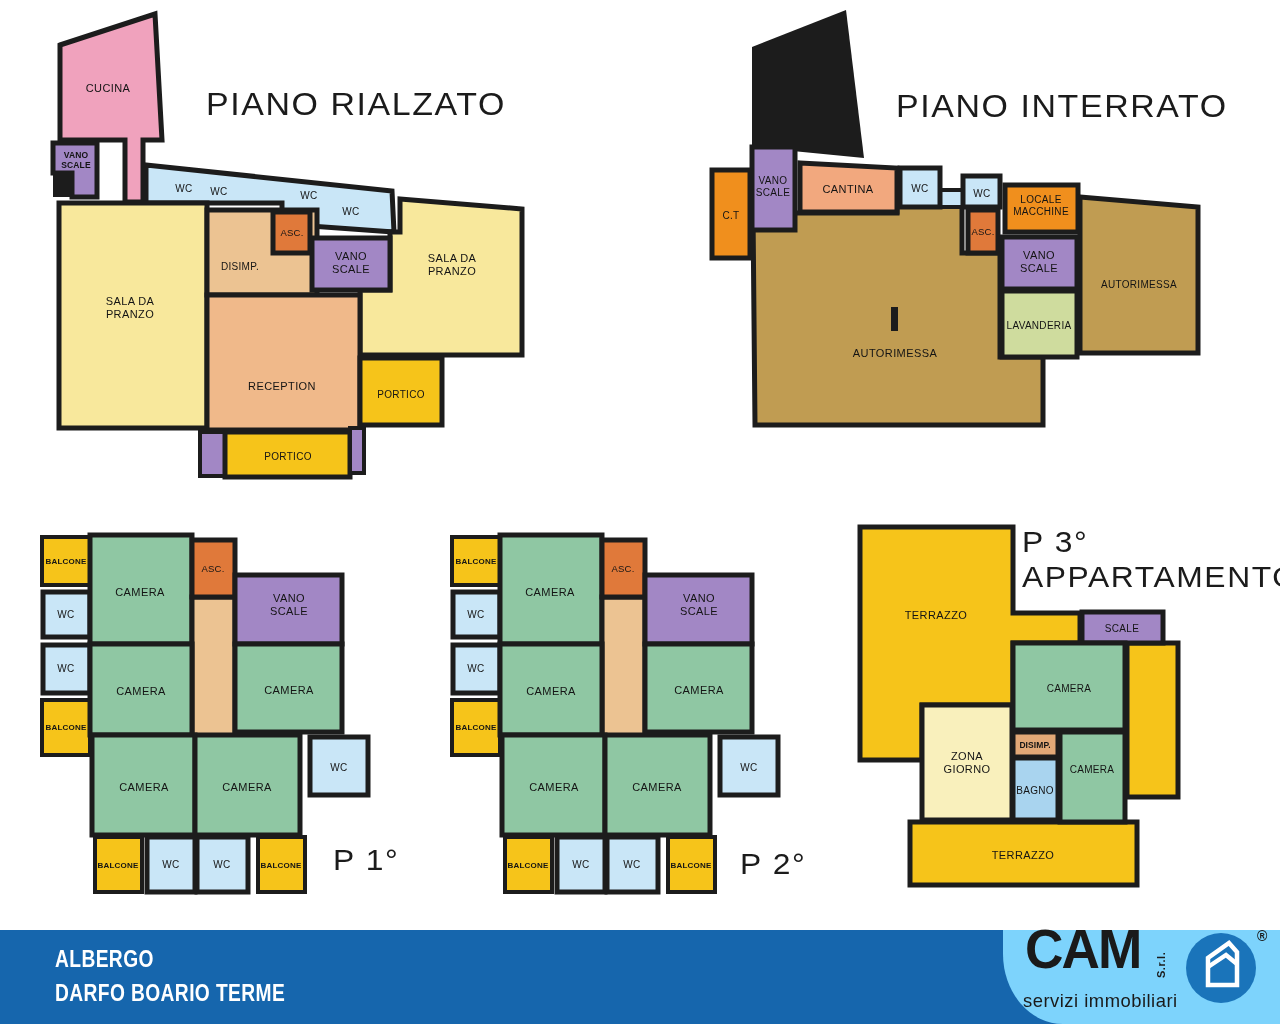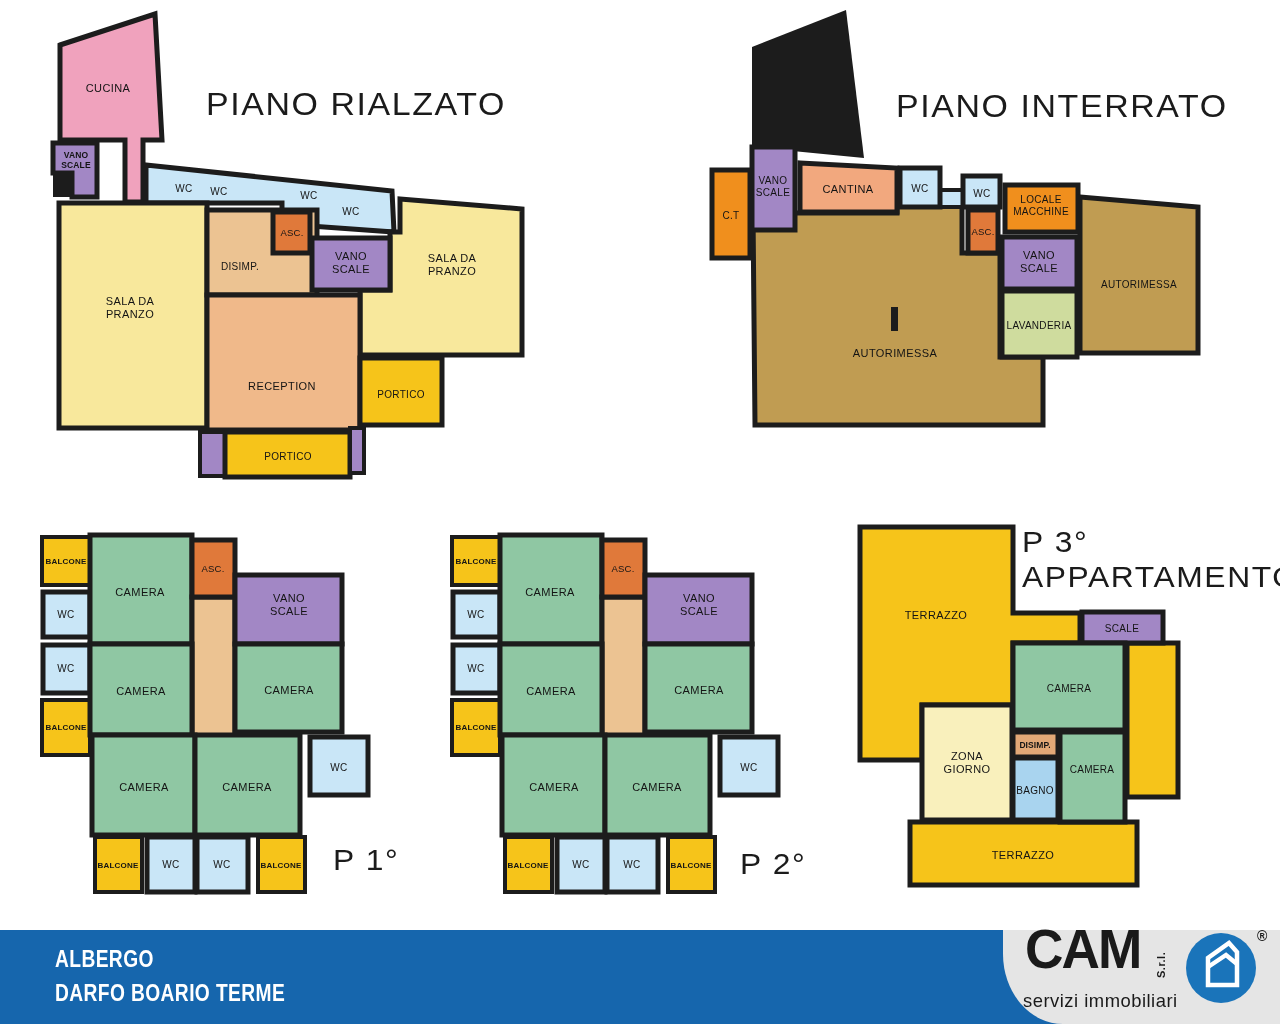--- a/index.html
+++ b/index.html
@@ -36,21 +36,21 @@
   
   .plan-title{position:absolute;font-size:32px;letter-spacing:1.5px;color:#1b1b1b;
               transform:scaleX(1.06);transform-origin:0 0;white-space:nowrap;}
   .plan-title-sm{font-size:30px;}
   
   .footer{position:absolute;left:0;top:930px;width:1280px;height:94px;
           background:var(--c-footer-blue,#1666ad);}
   .footer-text{position:absolute;left:55px;top:12px;color:#fff;font-weight:bold;
                font-size:24px;line-height:34px;letter-spacing:.5px;
                transform:scaleX(.8);transform-origin:0 0;white-space:nowrap;}
-  .logo-panel{position:absolute;left:1003px;top:0;width:277px;height:94px;background:#e5e5e5;
+  .logo-panel{position:absolute;left:1003px;top:0;width:277px;height:94px;background:#7dd3fc;
               border-bottom-left-radius:60px 70px;}
   .logo-cam{position:absolute;left:22px;top:-14px;font-size:56px;font-weight:bold;color:#1a1a1a;
             letter-spacing:-2px;transform:scaleX(.95);transform-origin:0 0;}
   .logo-srl{position:absolute;left:152px;top:48px;font-size:11px;font-weight:bold;color:#1a1a1a;
             transform:rotate(-90deg);transform-origin:0 0;letter-spacing:.5px;}
   .logo-circle{position:absolute;left:183px;top:3px;width:70px;height:70px;border-radius:50%;
                background:var(--c-logo-blue,#1a74ba);}
   .logo-reg{position:absolute;left:254px;top:-2px;font-size:14px;font-weight:bold;color:#1a1a1a;}
   .logo-tagline{position:absolute;left:20px;top:60px;font-size:19px;color:#1a1a1a;
                 letter-spacing:.5px;transform:scaleX(.97);transform-origin:0 0;white-space:nowrap;}

